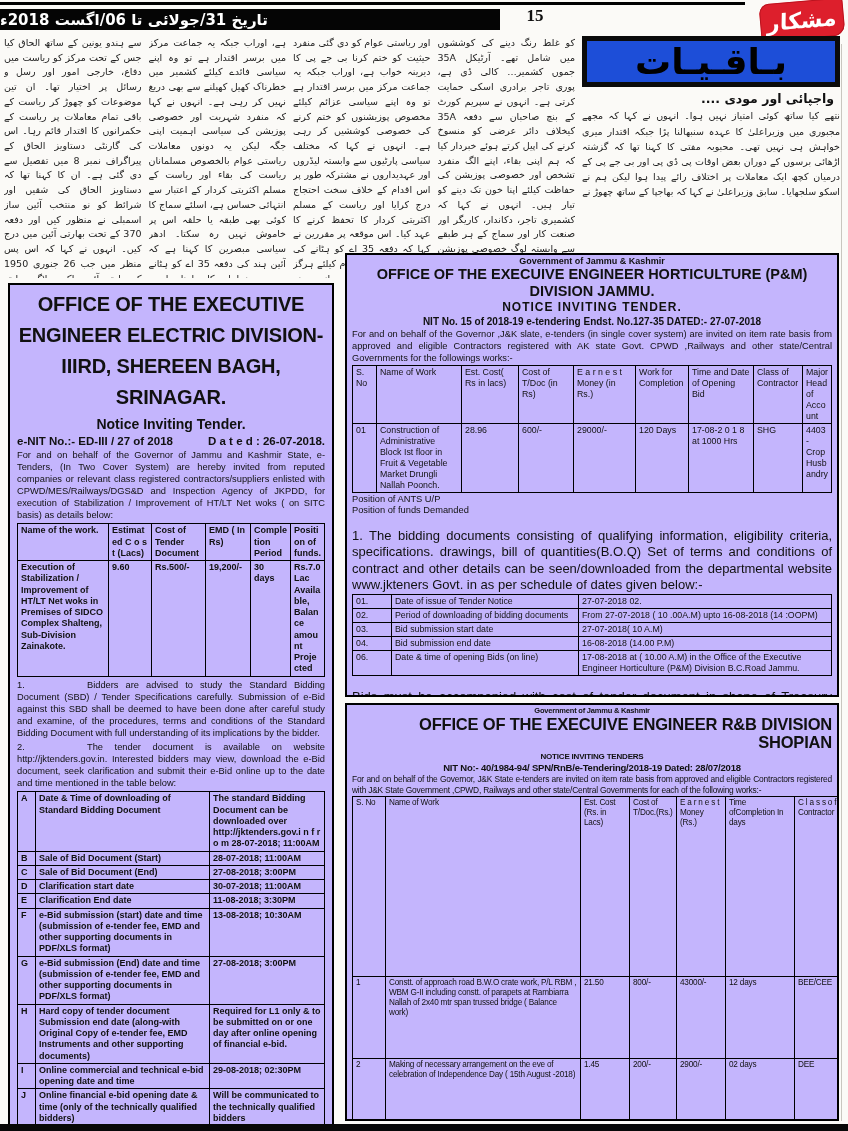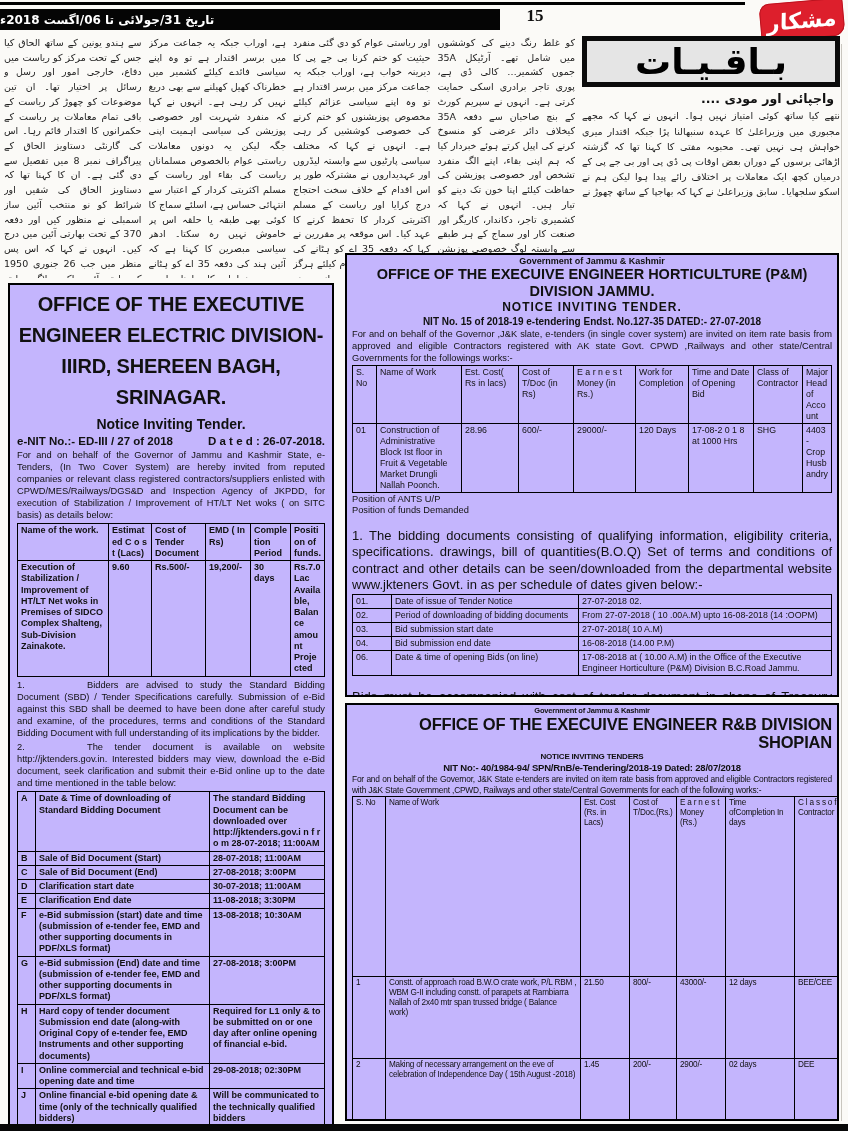--- a/index.html
+++ b/index.html
@@ -2,37 +2,37 @@
 <html lang="en"><head>
 <meta charset="utf-8">
 <style>
   html,body{margin:0;padding:0;background:#e9e7e2;}
   .page{position:relative;width:848px;height:1131px;margin:0 auto;background:#fbfaf7;
         font-family:"Liberation Sans",sans-serif;color:#111;overflow:hidden;}
   
   .topline{position:absolute;left:0;top:2px;width:745px;height:3px;background:#000;}
   .datebar{position:absolute;left:0;top:9px;width:500px;height:21px;background:#050505;
            display:flex;align-items:center;}
-  .datebar span{color:#fff;font-weight:bold;font-size:12px;direction:rtl;
+  .datebar span{color:#fff;font-weight:bold;font-size:15px;direction:rtl;
                 font-family:"DejaVu Sans",sans-serif;padding-right:14px;white-space:nowrap;}
   .pagenum{position:absolute;left:505px;top:6px;width:60px;text-align:center;
            font-family:"Liberation Serif",serif;font-size:17px;font-weight:bold;}
   .masthead{position:absolute;right:4px;top:1px;width:84px;height:38px;background:#dd1f2c;
             border-radius:10px 4px 12px 6px;transform:rotate(-5deg);display:flex;
             align-items:center;justify-content:center;box-shadow:0 0 0 1px #b8141f inset;}
   .masthead span{color:#fff;font-weight:bold;font-size:22px;direction:rtl;
                  font-family:"DejaVu Sans",sans-serif;transform:skewX(-6deg);}
   .rightedge{position:absolute;right:6px;top:44px;bottom:10px;width:1px;background:#c9c6bf;}
   
   .urdu{position:absolute;left:4px;top:36px;width:836px;height:242px;display:flex;gap:7px;
         direction:rtl;font-family:"DejaVu Sans",sans-serif;}
   .ucol{flex:1;overflow:hidden;font-size:9.5px;line-height:1.55;text-align:justify;
         color:#1c1c1c;}
   .uright{width:258px;flex:none;display:flex;flex-direction:column;overflow:hidden;}
-  .baqbox{border:5px solid #0b0b0b;background:#e5e5e5;text-align:center;padding:0 4px;
+  .baqbox{border:5px solid #0b0b0b;background:#1d4ed8;text-align:center;padding:0 4px;
           margin-bottom:3px;}
   .baqbox .baq{font-size:36px;font-weight:bold;line-height:1.15;color:#000;}
   .usub{font-weight:bold;font-size:12.5px;text-align:right;padding:1px 6px 2px 0;}
   .ubody{font-size:9.5px;line-height:1.6;text-align:justify;overflow:hidden;color:#1c1c1c;}
   
   .panel{position:absolute;background:#c4b5fd;border:2px solid #000;box-sizing:border-box;
          overflow:hidden;}
   .t{width:100%;border-collapse:collapse;table-layout:fixed;}
   .t td{border:1px solid #000;padding:1px 3px;vertical-align:top;word-wrap:break-word;}
   

